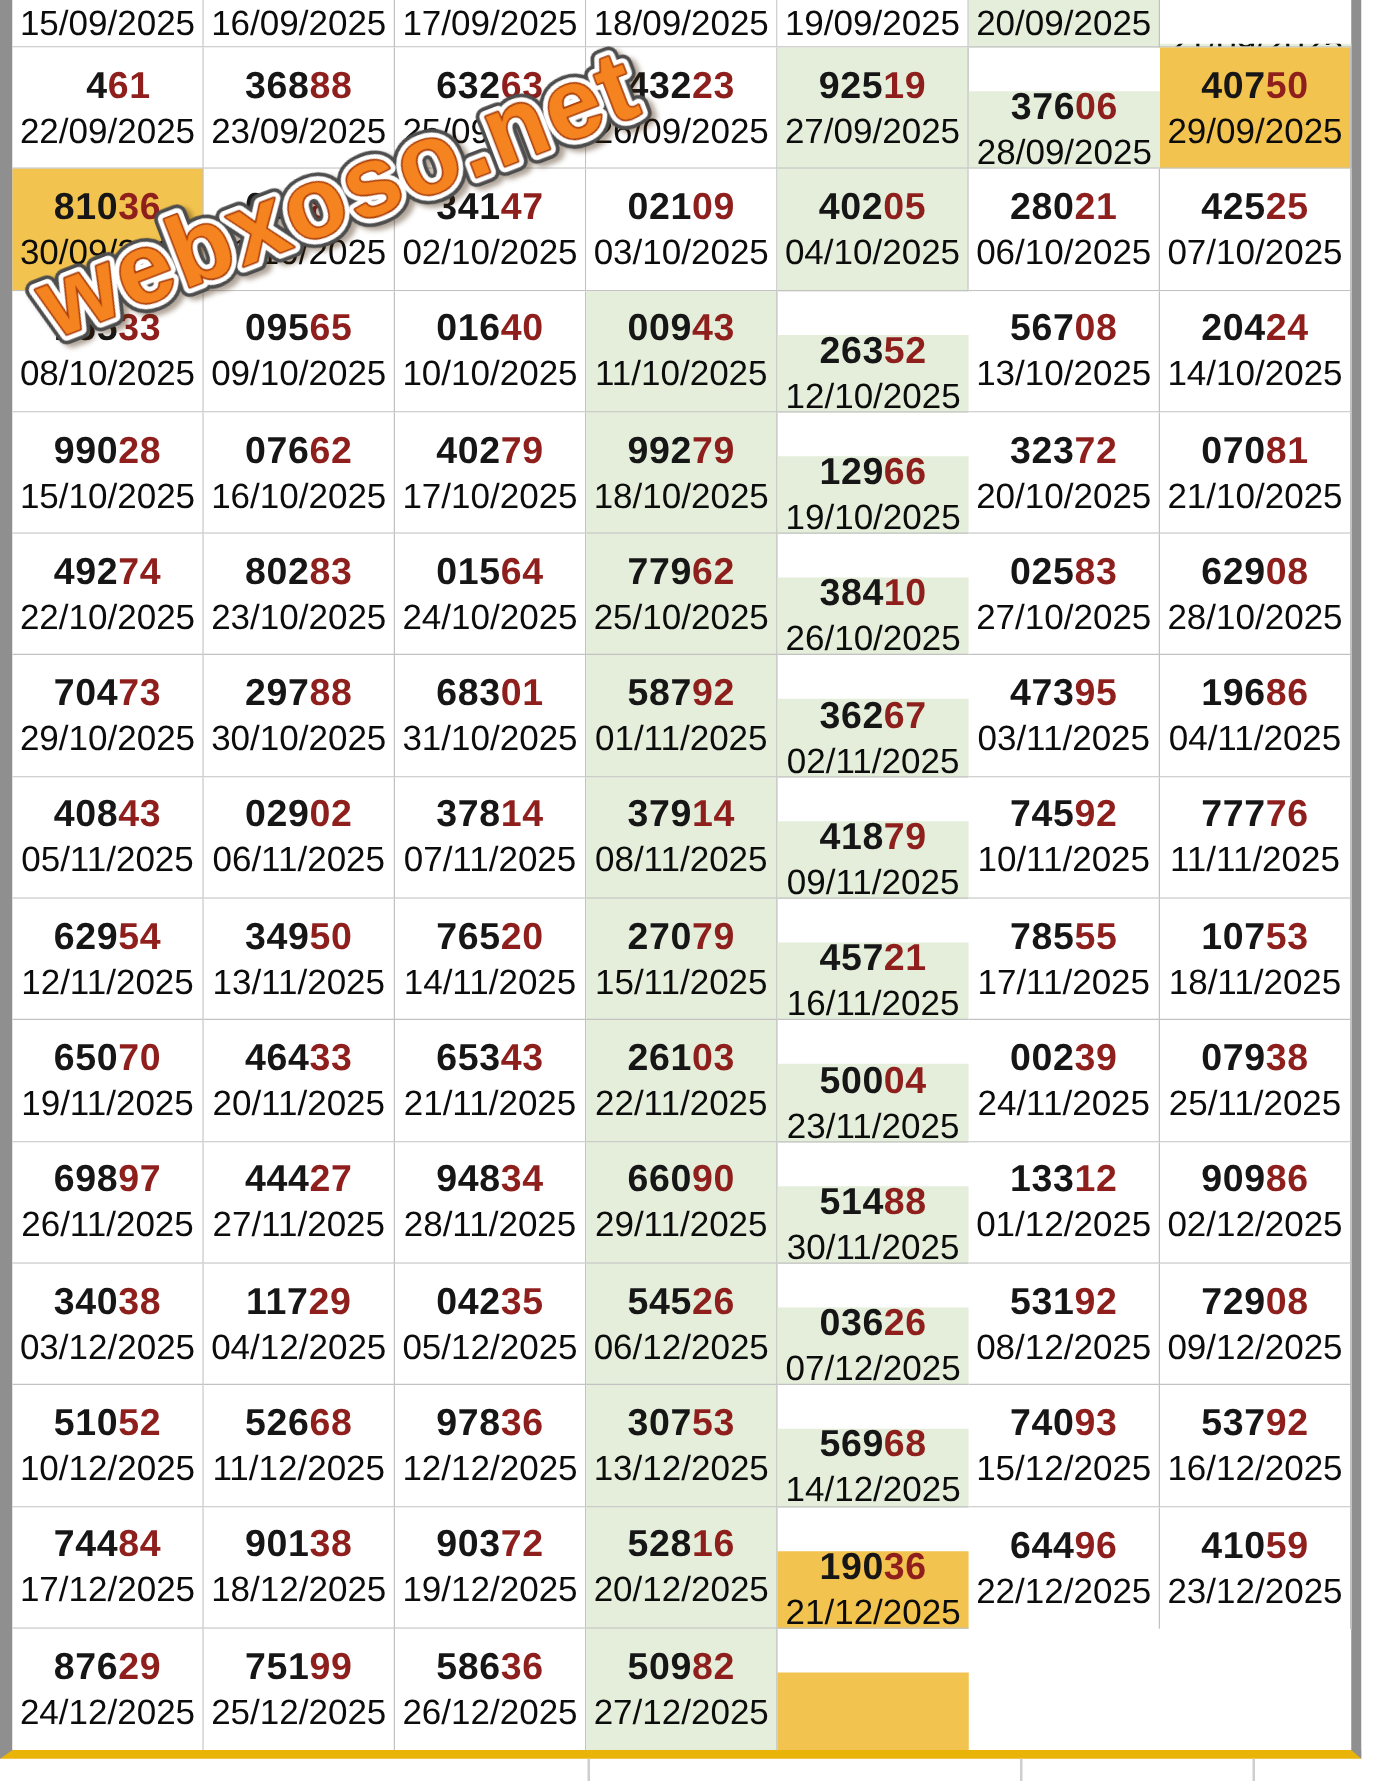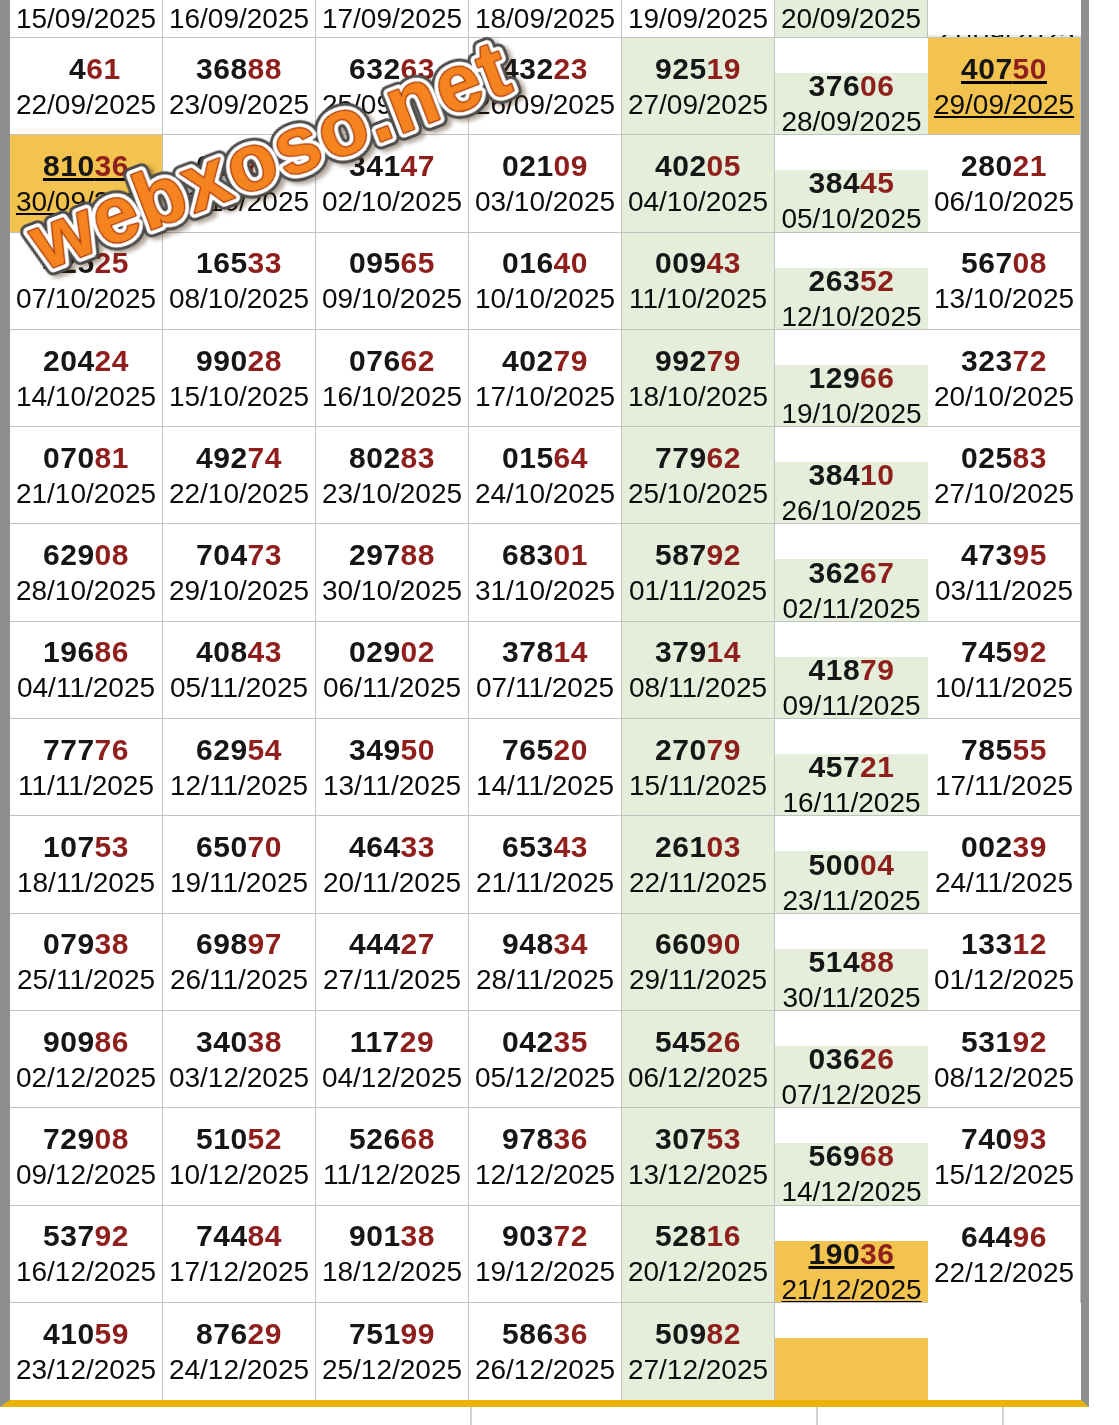--- a/index.html
+++ b/index.html
@@ -13,21 +13,21 @@
     display:grid;grid-template-columns:repeat(7,1fr);
     grid-template-rows:38px repeat(14,97.3px);
   }
   .cell{
     display:flex;flex-direction:column;align-items:center;justify-content:center;gap:7px;
     border-right:1.5px solid #c2c2c2;border-bottom:1.5px solid #c2c2c2;overflow:hidden;background:#fff;
   }
   .cell.c6{border-right:none;margin-top:35px;}
   .cell.rlast{border-bottom:none;text-align:center;}
   .cell.green{background:#e4eeda;}
-  .cell.orange{background:#f2c34e;text-decoration:underline;}
+  .cell.orange{background:#f2c34e;}
   .num{font-weight:700;font-size:30px;letter-spacing:.5px;color:#161616;line-height:1;white-space:nowrap;}
   .num .r{color:#8f1f1c;}
   .date{font-size:28px;color:#0c0c0c;line-height:1;white-space:nowrap;}
   .stub{position:absolute;top:1407px;width:1.5px;height:18px;background:#cfcfcf;}
   .watermark{
     position:absolute;left:0;top:186px;transform:rotate(-21deg);transform-origin:0 0;
     pointer-events:none;z-index:5;
   }
   .watermark svg{overflow:visible;filter:drop-shadow(3px 4px 2px rgba(60,30,0,.40));}
   .wm-t{font-family:"Liberation Sans",sans-serif;font-weight:700;font-size:80px;letter-spacing:2px;}
@@ -101,24 +101,20 @@
       <div class="date">02/10/2025</div>
     </div>
     <div class="cell ">
       <div class="num"><span>021</span><span class="r">09</span></div>
       <div class="date">03/10/2025</div>
     </div>
     <div class="cell green">
       <div class="num"><span>402</span><span class="r">05</span></div>
       <div class="date">04/10/2025</div>
     </div>
-    <div class="cell c6 green">
-      <div class="num"><span>384</span><span class="r">45</span></div>
-      <div class="date">05/10/2025</div>
-    </div>
     <div class="cell ">
       <div class="num"><span>280</span><span class="r">21</span></div>
       <div class="date">06/10/2025</div>
     </div>
     <div class="cell ">
       <div class="num"><span>425</span><span class="r">25</span></div>
       <div class="date">07/10/2025</div>
     </div>
     <div class="cell ">
       <div class="num"><span>165</span><span class="r">33</span></div>

